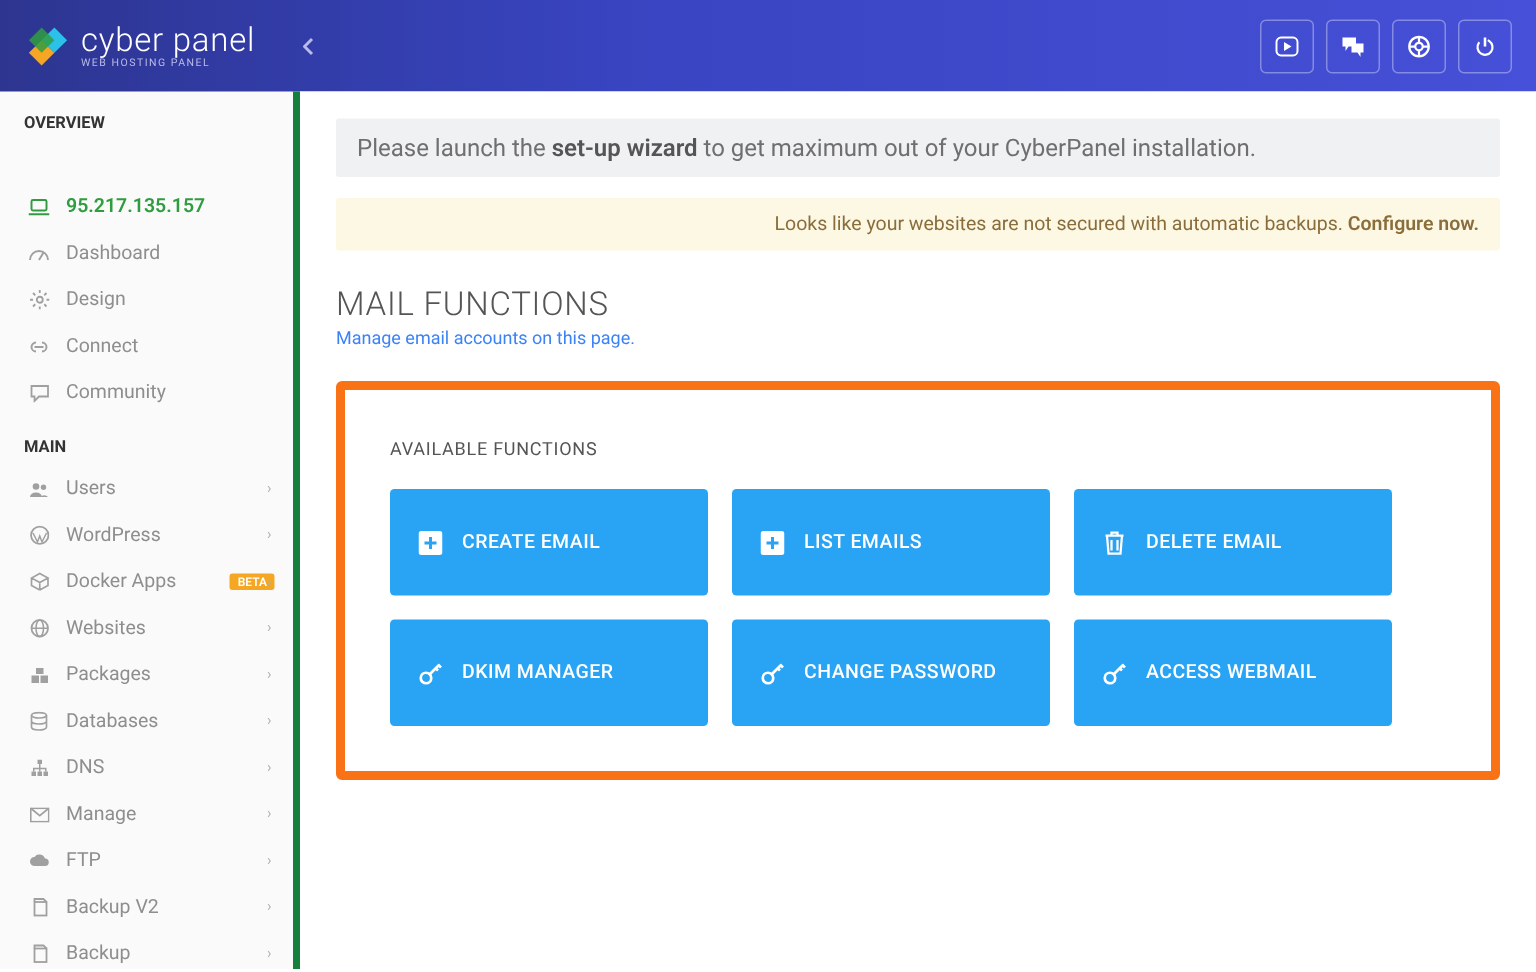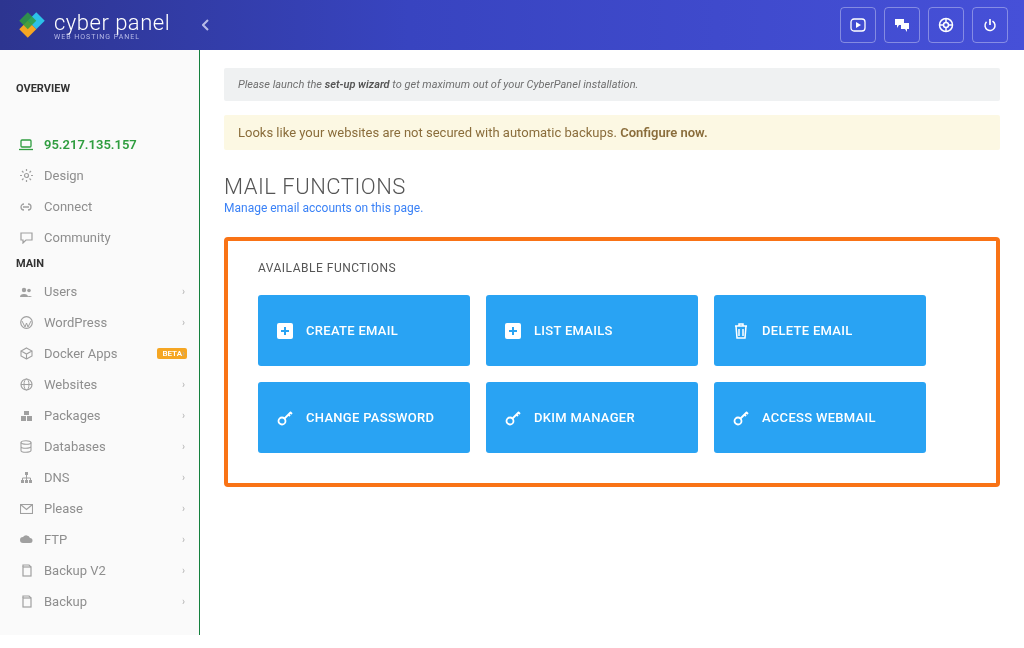--- a/index.html
+++ b/index.html
@@ -1,41 +1,41 @@
 <!DOCTYPE html>
 <html><head>
 <meta charset="utf-8">
 <style>
 * { margin: 0; padding: 0; box-sizing: border-box; font-family: -apple-system, BlinkMacSystemFont, "Segoe UI", Roboto, "Helvetica Neue", Arial, sans-serif; }
 body { width: 1024px; height: 648px; overflow: hidden; background: #fff; }
-.header { height: 50px; background: linear-gradient(90deg, #2d3590 0%, #3844c0 40%, #4650d8 100%); display: flex; align-items: center; padding: 0 16px 0 18px; justify-content: space-between; }
+.header { height: 61px; background: linear-gradient(90deg, #2d3590 0%, #3844c0 40%, #4650d8 100%); display: flex; align-items: center; padding: 0 16px 0 18px; justify-content: space-between; }
 .logo { display: flex; align-items: center; gap: 8px; }
 .logo-icon { width: 28px; height: 28px; position: relative; }
 .logo-text { color: #fff; font-size: 22px; font-weight: 300; letter-spacing: 0.5px; }
 .logo-sub { display: block; color: #b8bbe8; font-size: 7px; letter-spacing: 1px; margin-top: -2px; }
 .collapse-btn { color: #b8bbe8; font-size: 18px; margin-left: 16px; cursor: pointer; width: 24px; height: 24px; display: flex; align-items: center; justify-content: center; }
 .header-actions { display: flex; gap: 8px; }
 .header-btn { width: 36px; height: 36px; border: 1px solid rgba(255,255,255,0.35); border-radius: 4px; display: flex; align-items: center; justify-content: center; color: #fff; cursor: pointer; font-size: 16px; }
 .main-wrap { display: flex; height: calc(100% - 63px); }
-.sidebar { width: 200px; background: #fafafa; border-right: 1px solid #15803d; overflow-y: auto; padding-top: 28px; }
+.sidebar { width: 200px; background: #fafafa; border-right: 5px solid #15803d; overflow-y: auto; padding-top: 10px; }
 .section-label { font-size: 11px; font-weight: 700; color: #333; padding: 4px 16px 6px; }
 .nav-item { display: flex; align-items: center; padding: 8px 16px; color: #8e8e8e; font-size: 13px; cursor: pointer; position: relative; }
 .nav-item.active { color: #2f9d3f; font-weight: 600; margin-top: 28px; }
 .nav-icon { width: 20px; margin-right: 8px; display: flex; align-items: center; justify-content: center; font-size: 13px; color: #a0a0a0; }
 .nav-item.active .nav-icon { color: #2f9d3f; }
 .nav-chevron { position: absolute; right: 14px; font-size: 10px; color: #b0b0b0; }
 .badge { position: absolute; right: 12px; background: #f5a623; color: #fff; font-size: 8px; padding: 1px 5px; border-radius: 2px; font-weight: 600; }
 .content { flex: 1; background: #fff; padding: 18px 24px 0 24px; overflow-y: auto; }
-.alert { background: #eff1f2; color: #6f6f6f; font-size: 11px; padding: 10px 14px; border-radius: 2px; margin-bottom: 14px; font-style: italic; }
+.alert { background: #eff1f2; color: #6f6f6f; font-size: 16px; padding: 10px 14px; border-radius: 2px; margin-bottom: 14px; }
 .alert-bold { color: #555; font-weight: 600; }
-.alert-warn { background: #fcf8e3; color: #8a6d3b; font-size: 13px; padding: 10px 14px; border-radius: 2px; margin-bottom: 24px; }
+.alert-warn { background: #fcf8e3; color: #8a6d3b; font-size: 13px; padding: 10px 14px; border-radius: 2px; margin-bottom: 24px; text-align: right; }
 .alert-warn .link { color: #8a6d3b; font-weight: 600; text-decoration: none; }
 .page-title { font-size: 22px; font-weight: 300; color: #555; letter-spacing: 0.5px; }
 .page-sub { font-size: 12px; color: #3b82f6; margin-top: 2px; margin-bottom: 22px; }
-.card { border: 4px solid #f97316; border-radius: 4px; padding: 20px 30px 30px; }
+.card { border: 6px solid #f97316; border-radius: 4px; padding: 32px 30px 30px; }
 .card-title { font-size: 12px; font-weight: 400; color: #555; letter-spacing: 0.5px; margin-bottom: 20px; }
 .tile-grid { display: flex; flex-wrap: wrap; gap: 16px; }
 .tile { width: 212px; height: 71px; background: #29a3f3; color: #fff; display: flex; align-items: center; padding: 0 18px; border-radius: 3px; cursor: pointer; gap: 12px; font-size: 13px; font-weight: 500; letter-spacing: 0.3px; }
 .tile-icon { width: 18px; height: 18px; display: flex; align-items: center; justify-content: center; }
 svg { display: block; }
 </style>
 </head>
 <body>
 
 <div class="header">
@@ -97,20 +97,29 @@
         <span class="nav-icon">
           <svg width="14" height="12" viewBox="0 0 14 12">
             <rect x="2" y="1" width="10" height="7" rx="1" fill="none" stroke="currentColor" stroke-width="1.3"></rect>
             <line x1="0" y1="10.5" x2="14" y2="10.5" stroke="currentColor" stroke-width="1.3"></line>
           </svg>
         </span>
         <span>95.217.135.157</span>
       </div>
     <div class="nav-item">
         <span class="nav-icon">
+          <svg width="14" height="12" viewBox="0 0 14 12">
+            <path d="M1 10 A6 6 0 0 1 13 10" fill="none" stroke="currentColor" stroke-width="1.3"></path>
+            <line x1="7" y1="10" x2="10" y2="5" stroke="currentColor" stroke-width="1.3"></line>
+          </svg>
+        </span>
+        <span>Dashboard</span>
+      </div>
+    <div class="nav-item">
+        <span class="nav-icon">
           <svg width="13" height="13" viewBox="0 0 13 13">
             <circle cx="6.5" cy="6.5" r="2" fill="none" stroke="currentColor" stroke-width="1.2"></circle>
             <path d="M6.5 0v2M6.5 11v2M0 6.5h2M11 6.5h2M2 2l1.5 1.5M9.5 9.5L11 11M11 2l-1.5 1.5M3.5 9.5L2 11" stroke="currentColor" stroke-width="1.2"></path>
           </svg>
         </span>
         <span>Design</span>
       </div>
     <div class="nav-item">
         <span class="nav-icon">
           <svg width="14" height="12" viewBox="0 0 14 12">
@@ -121,21 +130,21 @@
       </div>
     <div class="nav-item">
         <span class="nav-icon">
           <svg width="13" height="12" viewBox="0 0 13 12">
             <path d="M1 1 h11 v7 h-6 l-3 3 v-3 h-2 z" fill="none" stroke="currentColor" stroke-width="1.2"></path>
           </svg>
         </span>
         <span>Community</span>
       </div>
 
-    <div class="section-label" style="">MAIN</div>
+    <div class="section-label" style="margin-top:10px">MAIN</div>
     <div class="nav-item">
         <span class="nav-icon">
           <svg width="14" height="12" viewBox="0 0 14 12">
             <circle cx="5" cy="4" r="2.2" fill="currentColor"></circle>
             <circle cx="10" cy="4.5" r="1.8" fill="currentColor"></circle>
             <path d="M1 11 a4 3 0 0 1 8 0 M8 11 a3 2.5 0 0 1 5 0" fill="currentColor"></path>
           </svg>
         </span>
         <span>Users</span>
         <span class="nav-chevron">›</span>
@@ -205,21 +214,21 @@
         <span>DNS</span>
         <span class="nav-chevron">›</span>
       </div>
     <div class="nav-item">
         <span class="nav-icon">
           <svg width="13" height="10" viewBox="0 0 13 10">
             <rect x="0.5" y="0.5" width="12" height="9" fill="none" stroke="currentColor" stroke-width="1.1"></rect>
             <path d="M0.5 0.5 L6.5 5.5 L12.5 0.5" fill="none" stroke="currentColor" stroke-width="1.1"></path>
           </svg>
         </span>
-        <span>Please</span>
+        <span>Manage</span>
         <span class="nav-chevron">›</span>
       </div>
     <div class="nav-item">
         <span class="nav-icon">
           <svg width="14" height="11" viewBox="0 0 14 11">
             <path d="M4 9 a3 3 0 0 1 0-6 a4 4 0 0 1 7 1 a2.5 2.5 0 0 1 0 5 z" fill="currentColor"></path>
           </svg>
         </span>
         <span>FTP</span>
         <span class="nav-chevron">›</span>
@@ -287,30 +296,30 @@
             </span>
             <span>DELETE EMAIL</span>
           </div>
         <div class="tile">
             <span class="tile-icon">
               <svg width="16" height="16" viewBox="0 0 16 16">
                 <circle cx="5" cy="11" r="3.5" fill="none" stroke="#fff" stroke-width="1.8"></circle>
                 <path d="M7.5 8.5 l6-6 M11 4 l2 2 M13 2 l2 2" stroke="#fff" stroke-width="1.8" fill="none"></path>
               </svg>
             </span>
-            <span>CHANGE PASSWORD</span>
+            <span>DKIM MANAGER</span>
           </div>
         <div class="tile">
             <span class="tile-icon">
               <svg width="16" height="16" viewBox="0 0 16 16">
                 <circle cx="5" cy="11" r="3.5" fill="none" stroke="#fff" stroke-width="1.8"></circle>
                 <path d="M7.5 8.5 l6-6 M11 4 l2 2 M13 2 l2 2" stroke="#fff" stroke-width="1.8" fill="none"></path>
               </svg>
             </span>
-            <span>DKIM MANAGER</span>
+            <span>CHANGE PASSWORD</span>
           </div>
         <div class="tile">
             <span class="tile-icon">
               <svg width="16" height="16" viewBox="0 0 16 16">
                 <circle cx="5" cy="11" r="3.5" fill="none" stroke="#fff" stroke-width="1.8"></circle>
                 <path d="M7.5 8.5 l6-6 M11 4 l2 2 M13 2 l2 2" stroke="#fff" stroke-width="1.8" fill="none"></path>
               </svg>
             </span>
             <span>ACCESS WEBMAIL</span>
           </div>

